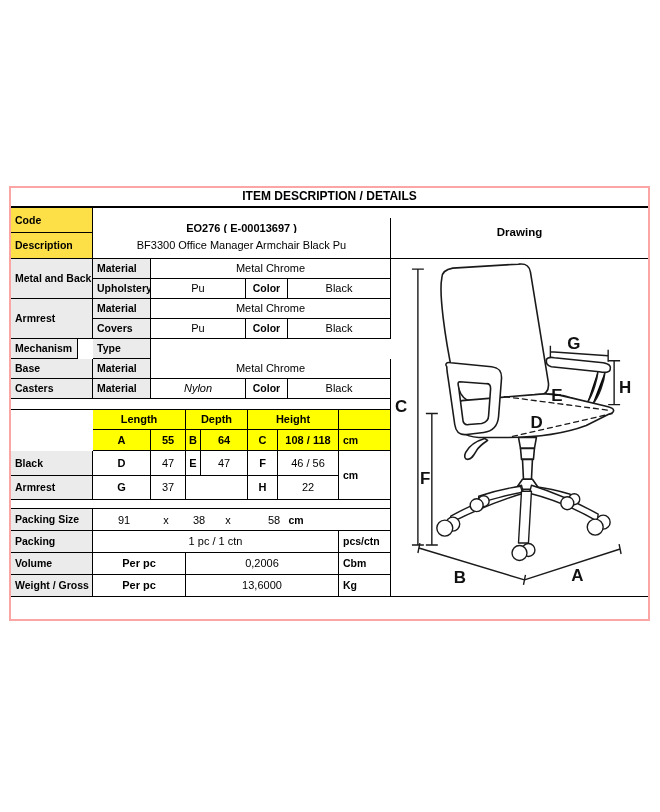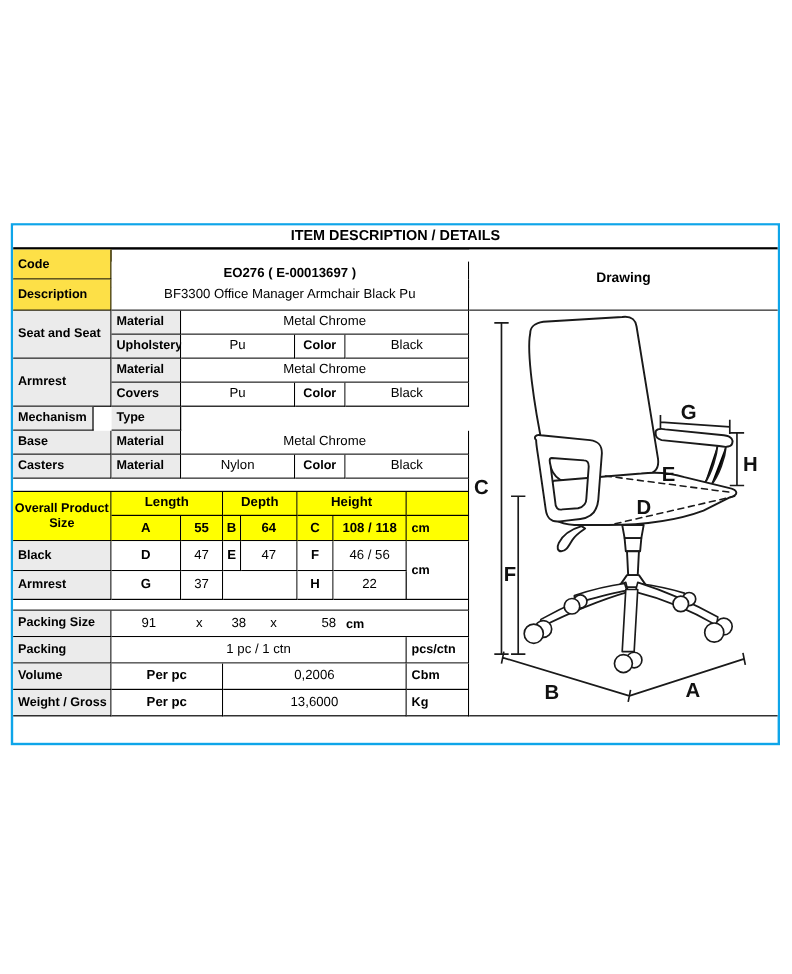--- a/index.html
+++ b/index.html
@@ -1,19 +1,19 @@
 <!DOCTYPE html>
 <html><head>
 <meta charset="utf-8">
 <style>
   html,body{margin:0;padding:0;background:#ffffff;}
   .page{position:relative;width:660px;height:812px;background:#ffffff;
         font-family:"Liberation Sans",sans-serif;color:#000;overflow:hidden;}
   .sheet{position:absolute;left:9px;top:186px;width:641px;height:435px;
-         border:2px solid #0ea5e9;box-sizing:border-box;background:#fff;}
+         border:2px solid #fca5a5;box-sizing:border-box;background:#fff;}
   .cell{position:absolute;box-sizing:border-box;background:#fff;
         border-right:1px solid #000;border-bottom:1px solid #000;
         display:flex;align-items:center;justify-content:center;
         font-size:11px;line-height:1.15;white-space:nowrap;}
   .lbl{background:#EBEBEB;font-weight:700;justify-content:flex-start;
        padding-left:4px;font-size:10.5px;}
   .lblw{background:#fde047;font-weight:700;justify-content:flex-start;
         padding-left:4px;font-size:10.5px;}
   .b{font-weight:700;}
   .yl{background:#FFFF00;}
@@ -36,21 +36,21 @@
   <div class="sheet">
 
     <div class="cell b title noR thickB" style="left:0;top:0;width:637px;height:20px;">ITEM DESCRIPTION / DETAILS</div>
 
     <div class="cell lblw" style="left:0;top:20px;width:82px;height:25px;">Code</div>
     <div class="cell b" style="left:82px;top:30px;width:298px;height:22px;">EO276  ( E-00013697 )</div>
     <div class="cell lblw" style="left:0;top:45px;width:82px;height:26px;">Description</div>
     <div class="cell" style="left:82px;top:45px;width:298px;height:26px;">BF3300 Office Manager Armchair Black Pu</div>
     <div class="cell b noR" style="left:380px;top:20px;width:257px;height:51px;font-size:11.5px;">Drawing</div>
 
-    <div class="cell lbl" style="left:0;top:71px;width:82px;height:40px;">Seat and Seat</div>
+    <div class="cell lbl" style="left:0;top:71px;width:82px;height:40px;">Metal and Back</div>
     <div class="cell lbl" style="left:82px;top:71px;width:58px;height:20px;">Material</div>
     <div class="cell" style="left:140px;top:71px;width:240px;height:20px;">Metal Chrome</div>
     <div class="cell lbl" style="left:82px;top:91px;width:58px;height:20px;">Upholstery</div>
     <div class="cell" style="left:140px;top:91px;width:95px;height:20px;">Pu</div>
     <div class="cell b" style="left:235px;top:91px;width:42px;height:20px;font-size:10.5px;">Color</div>
     <div class="cell" style="left:277px;top:91px;width:103px;height:20px;">Black</div>
 
     <div class="cell lbl" style="left:0;top:111px;width:82px;height:40px;">Armrest</div>
     <div class="cell lbl" style="left:82px;top:111px;width:58px;height:20px;">Material</div>
     <div class="cell" style="left:140px;top:111px;width:240px;height:20px;">Metal Chrome</div>
@@ -59,28 +59,26 @@
     <div class="cell b" style="left:235px;top:131px;width:42px;height:20px;font-size:10.5px;">Color</div>
     <div class="cell" style="left:277px;top:131px;width:103px;height:20px;">Black</div>
 
     <div class="cell lbl" style="left:0;top:151px;width:67px;height:20px;">Mechanism</div>
     <div class="cell lbl" style="left:82px;top:151px;width:58px;height:20px;">Type</div>
     <div class="cell lbl" style="left:0;top:171px;width:82px;height:20px;">Base</div>
     <div class="cell lbl" style="left:82px;top:171px;width:58px;height:20px;">Material</div>
     <div class="cell" style="left:140px;top:171px;width:240px;height:20px;">Metal Chrome</div>
     <div class="cell lbl" style="left:0;top:191px;width:82px;height:20px;">Casters</div>
     <div class="cell lbl" style="left:82px;top:191px;width:58px;height:20px;">Material</div>
-    <div class="cell" style="left:140px;top:191px;width:95px;height:20px;">Nylon</div>
+    <div class="cell" style="left:140px;top:191px;width:95px;height:20px;font-style:italic;">Nylon</div>
     <div class="cell b" style="left:235px;top:191px;width:42px;height:20px;font-size:10.5px;">Color</div>
     <div class="cell" style="left:277px;top:191px;width:103px;height:20px;">Black</div>
 
     <div class="cell" style="left:0;top:211px;width:380px;height:11px;"></div>
 
-    <div class="cell lbl yl grp" style="left:0;top:222px;width:82px;height:41px;">Overall Product
-Size</div>
     <div class="cell b yl" style="left:82px;top:222px;width:93px;height:20px;">Length</div>
     <div class="cell b yl" style="left:175px;top:222px;width:62px;height:20px;">Depth</div>
     <div class="cell b yl" style="left:237px;top:222px;width:91px;height:20px;">Height</div>
     <div class="cell yl" style="left:328px;top:222px;width:52px;height:20px;"></div>
     <div class="cell b yl" style="left:82px;top:242px;width:58px;height:21px;">A</div>
     <div class="cell b yl" style="left:140px;top:242px;width:35px;height:21px;">55</div>
     <div class="cell b yl" style="left:175px;top:242px;width:15px;height:21px;">B</div>
     <div class="cell b yl" style="left:190px;top:242px;width:47px;height:21px;">64</div>
     <div class="cell b yl" style="left:237px;top:242px;width:30px;height:21px;">C</div>
     <div class="cell b yl" style="left:267px;top:242px;width:61px;height:21px;">108 / 118</div>

